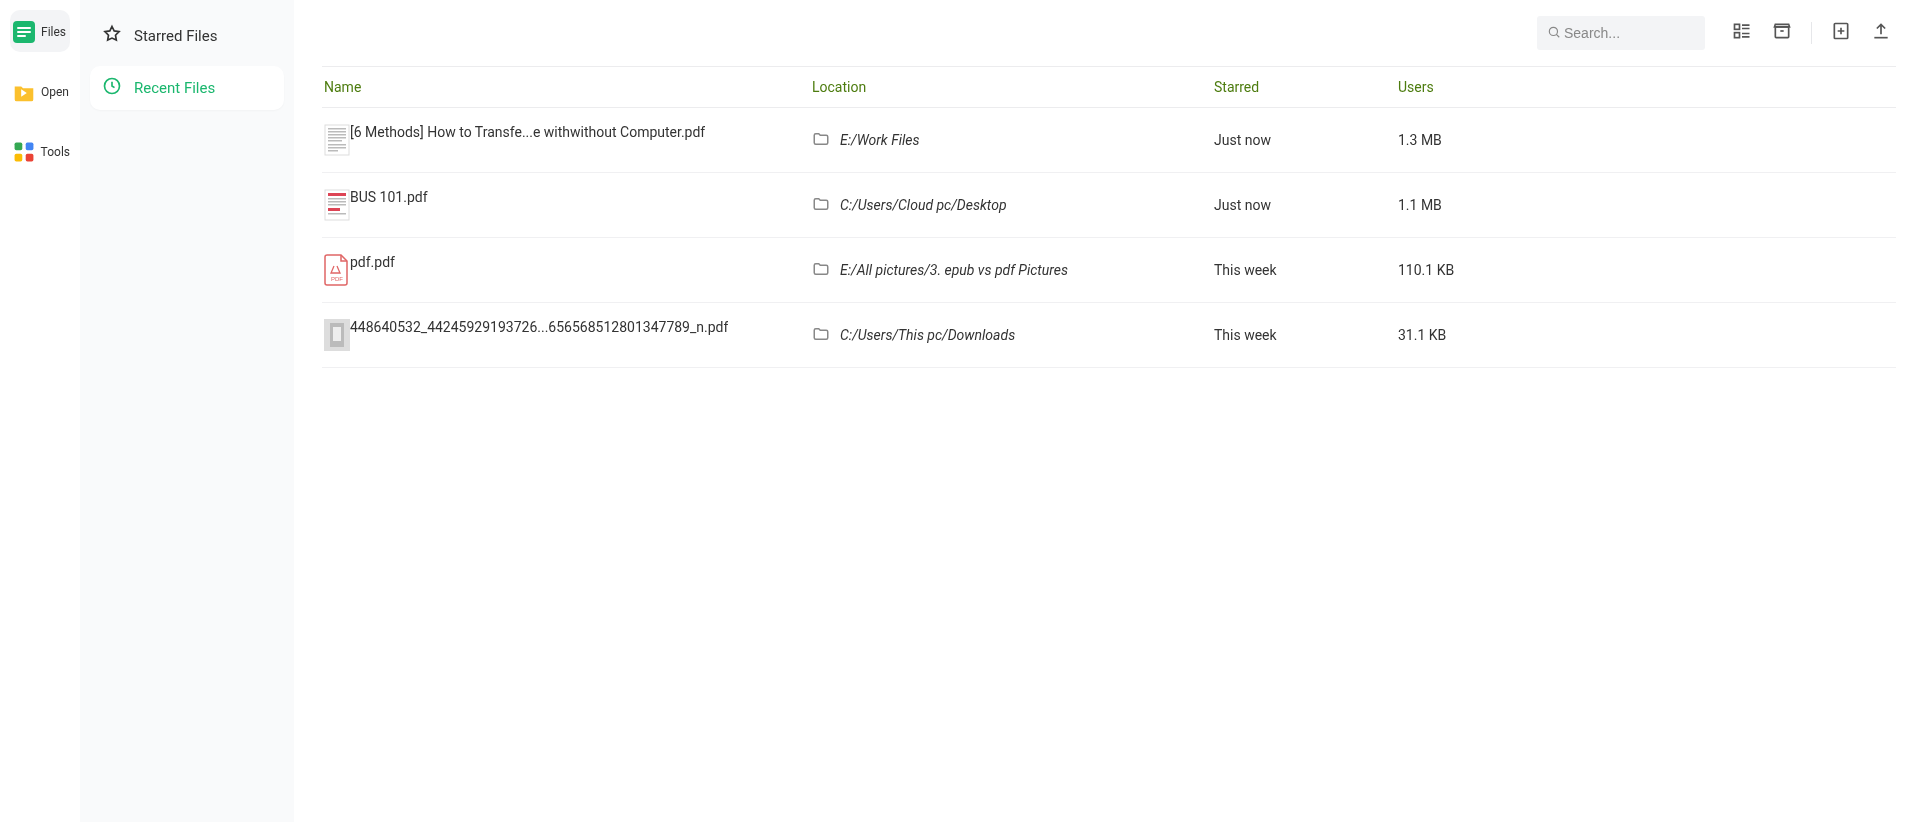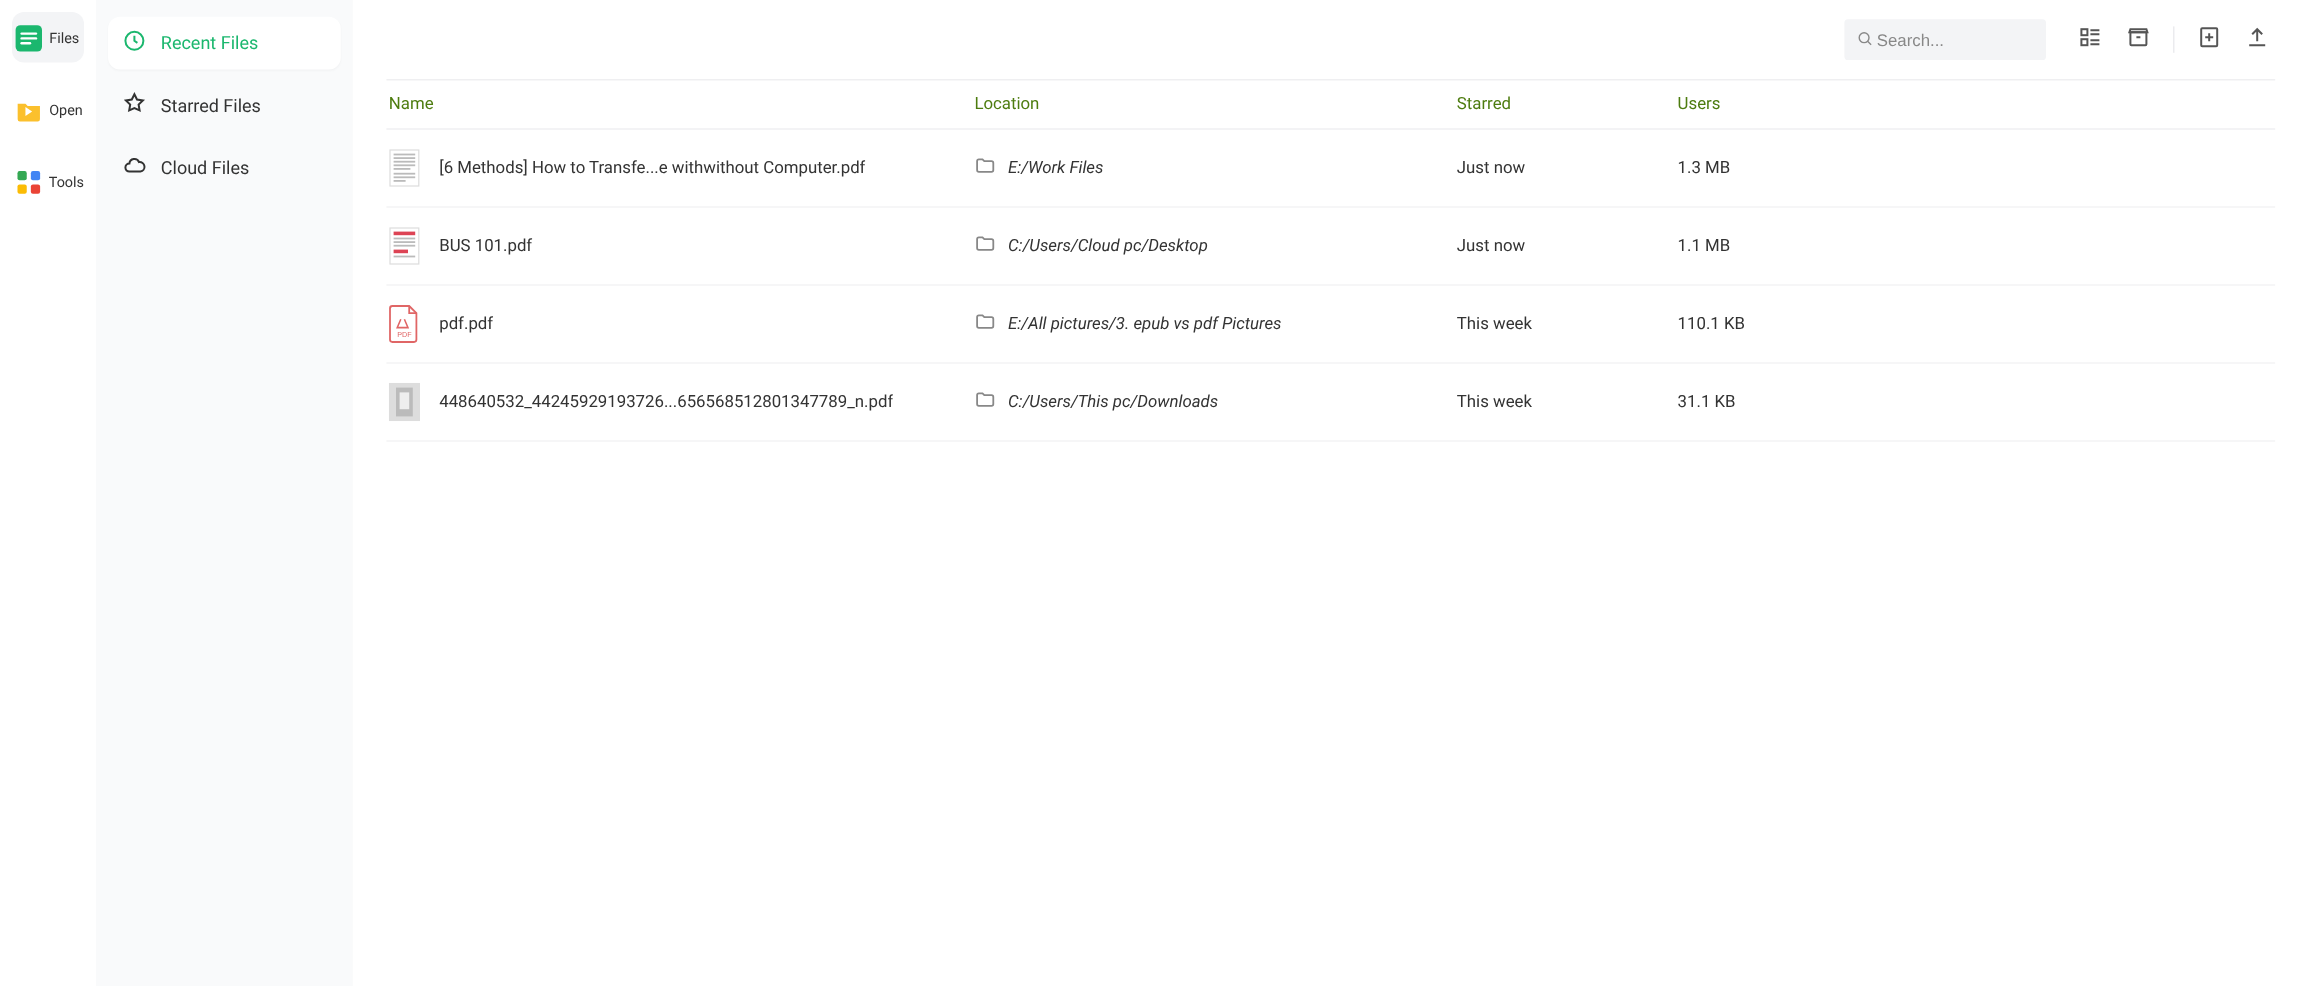--- a/index.html
+++ b/index.html
@@ -116,21 +116,21 @@
 
   .row {
     display: flex;
     align-items: center;
     height: 65px;
     border-bottom: 1px solid #f0f0f2;
     font-size: 14px;
     color: #333;
     cursor: pointer;
   }
-  .row .col-name { display: flex; align-items: center; gap: 16px; }
+  .row .col-name { display: flex; align-items: flex-start; }
   .row .thumb {
     width: 26px; height: 32px;
     display: flex; align-items: center; justify-content: center;
     flex-shrink: 0;
   }
   .row .loc-cell { display: flex; align-items: center; gap: 10px; color: #333; }
   .row .loc-cell svg { color: #888; flex-shrink: 0; }
 
   .fname { white-space: nowrap; overflow: hidden; text-overflow: ellipsis; max-width: 440px; }
   .loc-text { white-space: nowrap; overflow: hidden; text-overflow: ellipsis; max-width: 360px; font-style: italic; }
@@ -166,44 +166,36 @@
         <rect x="16" y="3" width="9" height="9" rx="2" fill="#4285f4"></rect>
         <rect x="3" y="16" width="9" height="9" rx="2" fill="#fbbc05"></rect>
         <rect x="16" y="16" width="9" height="9" rx="2" fill="#ea4335"></rect>
       </svg>
     </span>
     <span class="label">Tools</span>
   </div>
 </div>
 
 <div class="sidebar">
+  <div class="side-item">
+    <span>
+      <svg viewBox="0 0 24 24" fill="none" stroke="#333" stroke-width="2">
+          <path d="M12 3l2.6 5.3 5.9.9-4.3 4.2 1 5.8L12 16.9 6.8 19.2l1-5.8L3.5 9.2l5.9-.9L12 3z"></path>
+        </svg>
+    </span>
+    <span>Starred Files</span>
+  </div>
   <div class="side-item active">
     <span>
       <svg viewBox="0 0 24 24" fill="none" stroke="currentColor" stroke-width="2">
           <circle cx="12" cy="12" r="9"></circle>
           <path d="M12 7v5l3 2"></path>
         </svg>
     </span>
     <span>Recent Files</span>
-  </div>
-  <div class="side-item">
-    <span>
-      <svg viewBox="0 0 24 24" fill="none" stroke="#333" stroke-width="2">
-          <path d="M12 3l2.6 5.3 5.9.9-4.3 4.2 1 5.8L12 16.9 6.8 19.2l1-5.8L3.5 9.2l5.9-.9L12 3z"></path>
-        </svg>
-    </span>
-    <span>Starred Files</span>
-  </div>
-  <div class="side-item">
-    <span>
-      <svg viewBox="0 0 24 24" fill="none" stroke="#333" stroke-width="2">
-          <path d="M7 18a4 4 0 0 1 0-8 5 5 0 0 1 9.6-1.5A4 4 0 1 1 18 18H7z"></path>
-        </svg>
-    </span>
-    <span>Cloud Files</span>
   </div>
 </div>
 
 <div class="main">
   <div class="toolbar">
     <div class="search">
       <span>
         <svg width="14" height="14" viewBox="0 0 24 24" fill="none" stroke="#888" stroke-width="2">
             <circle cx="11" cy="11" r="7"></circle>
             <path d="M21 21l-5-5"></path>

